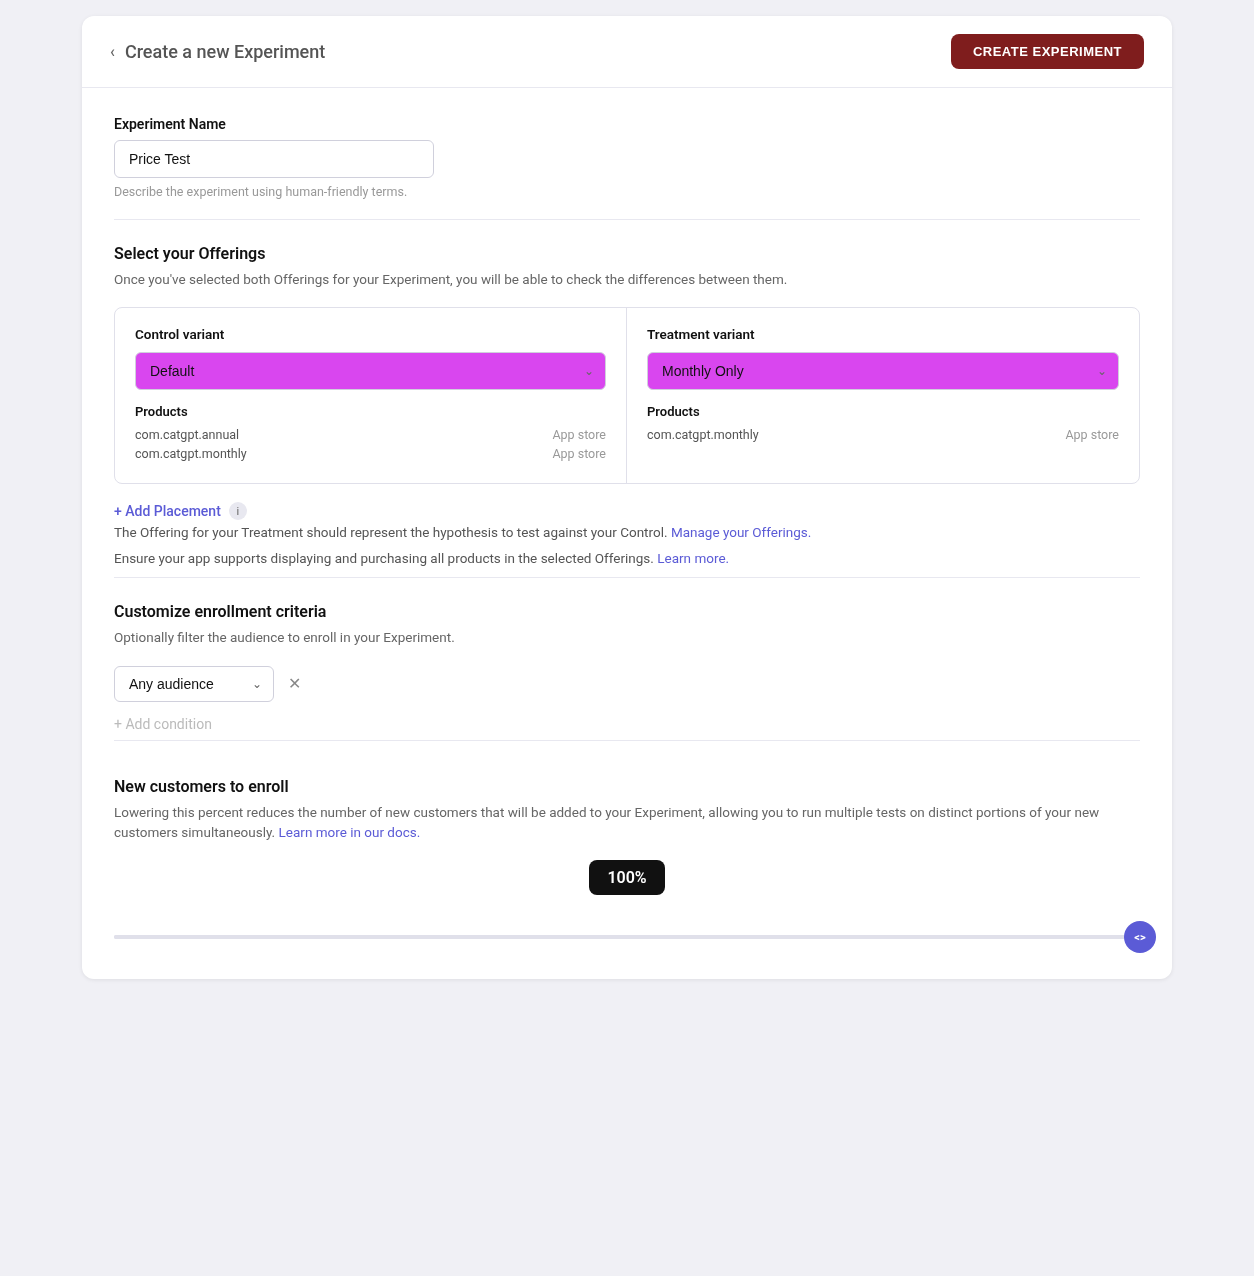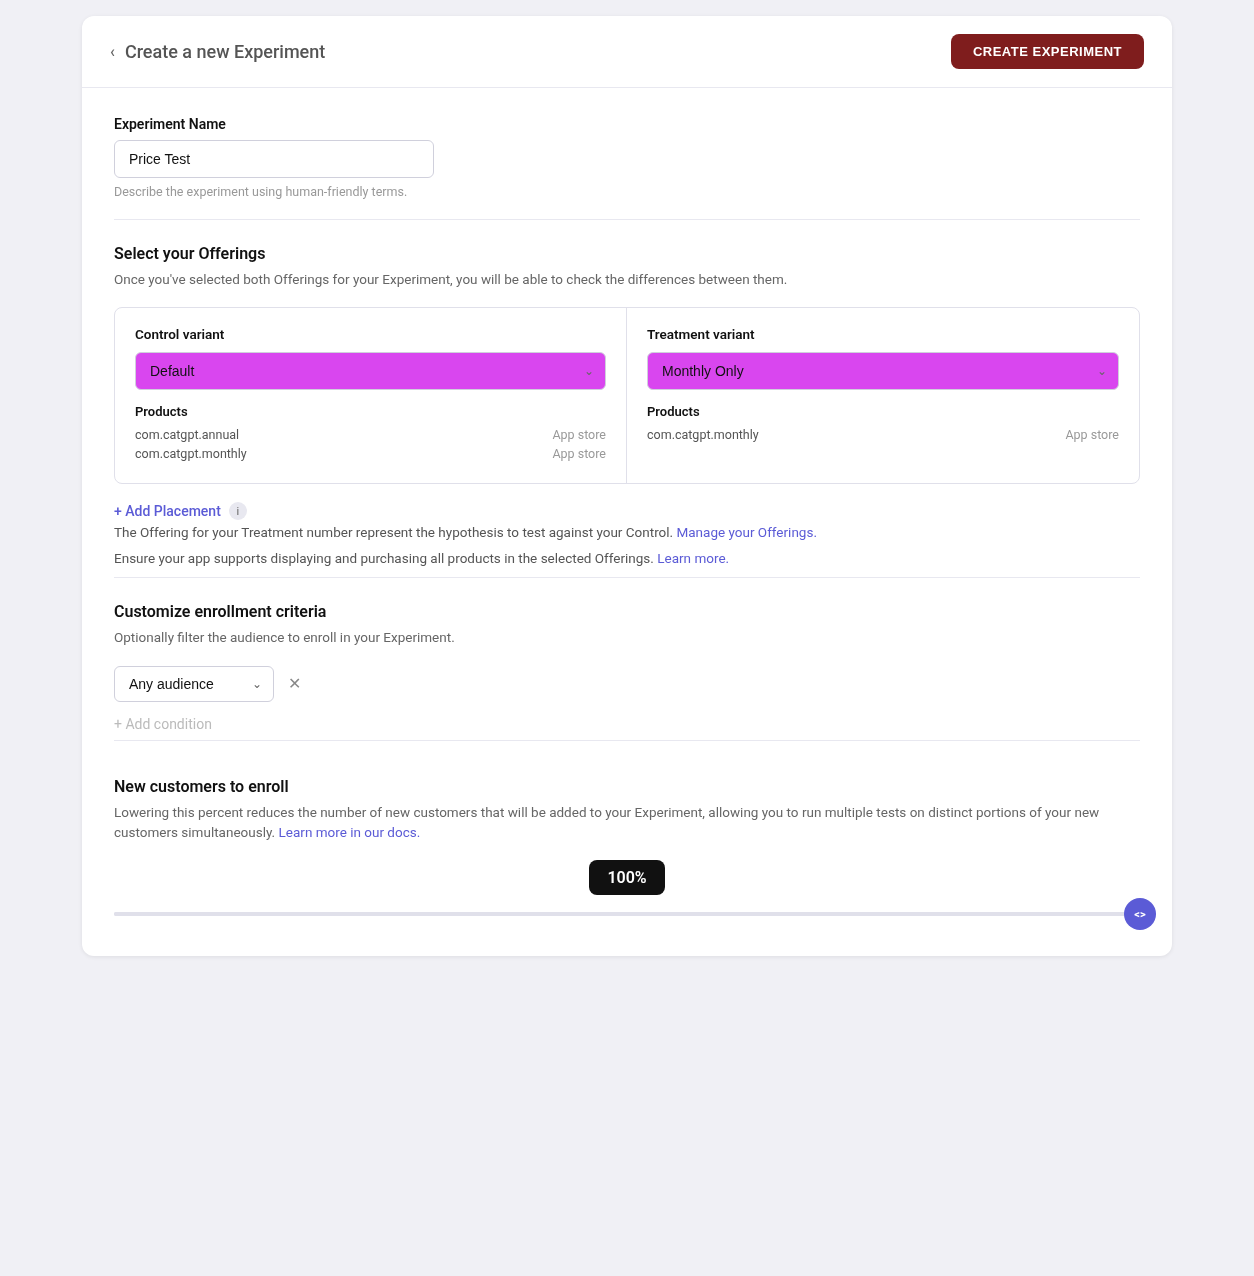--- a/index.html
+++ b/index.html
@@ -254,21 +254,21 @@
       align-items: center;
       margin-top: 16px;
     }
     .slider-tooltip {
       background: #111;
       color: #fff;
       border-radius: 8px;
       padding: 8px 18px;
       font-size: 16px;
       font-weight: 600;
-      margin-bottom: 5px;
+      margin-bottom: 28px;
     }
     .slider-container {
       width: 100%;
       position: relative;
       height: 28px;
       display: flex;
       align-items: center;
     }
     .slider-track {
       width: 100%;
@@ -367,21 +367,21 @@
           </div>
         </div>
       </div>
 
       <div class="add-placement-row">
         <a class="add-placement-link">+ Add Placement</a>
         <span class="info-icon">i</span>
       </div>
 
       <p class="info-text">
-        <span>The Offering for your Treatment number represent the hypothesis to test against your Control.</span>
+        <span>The Offering for your Treatment should represent the hypothesis to test against your Control.</span>
         <a class="link-blue">Manage your Offerings.</a>
       </p>
       <p class="info-text" style="margin-bottom:8px;">
         <span>Ensure your app supports displaying and purchasing all products in the selected Offerings.</span>
         <a class="link-blue">Learn more.</a>
       </p>
     </div>
 
     <div class="section">
       <div class="section-title">Customize enrollment criteria</div>

